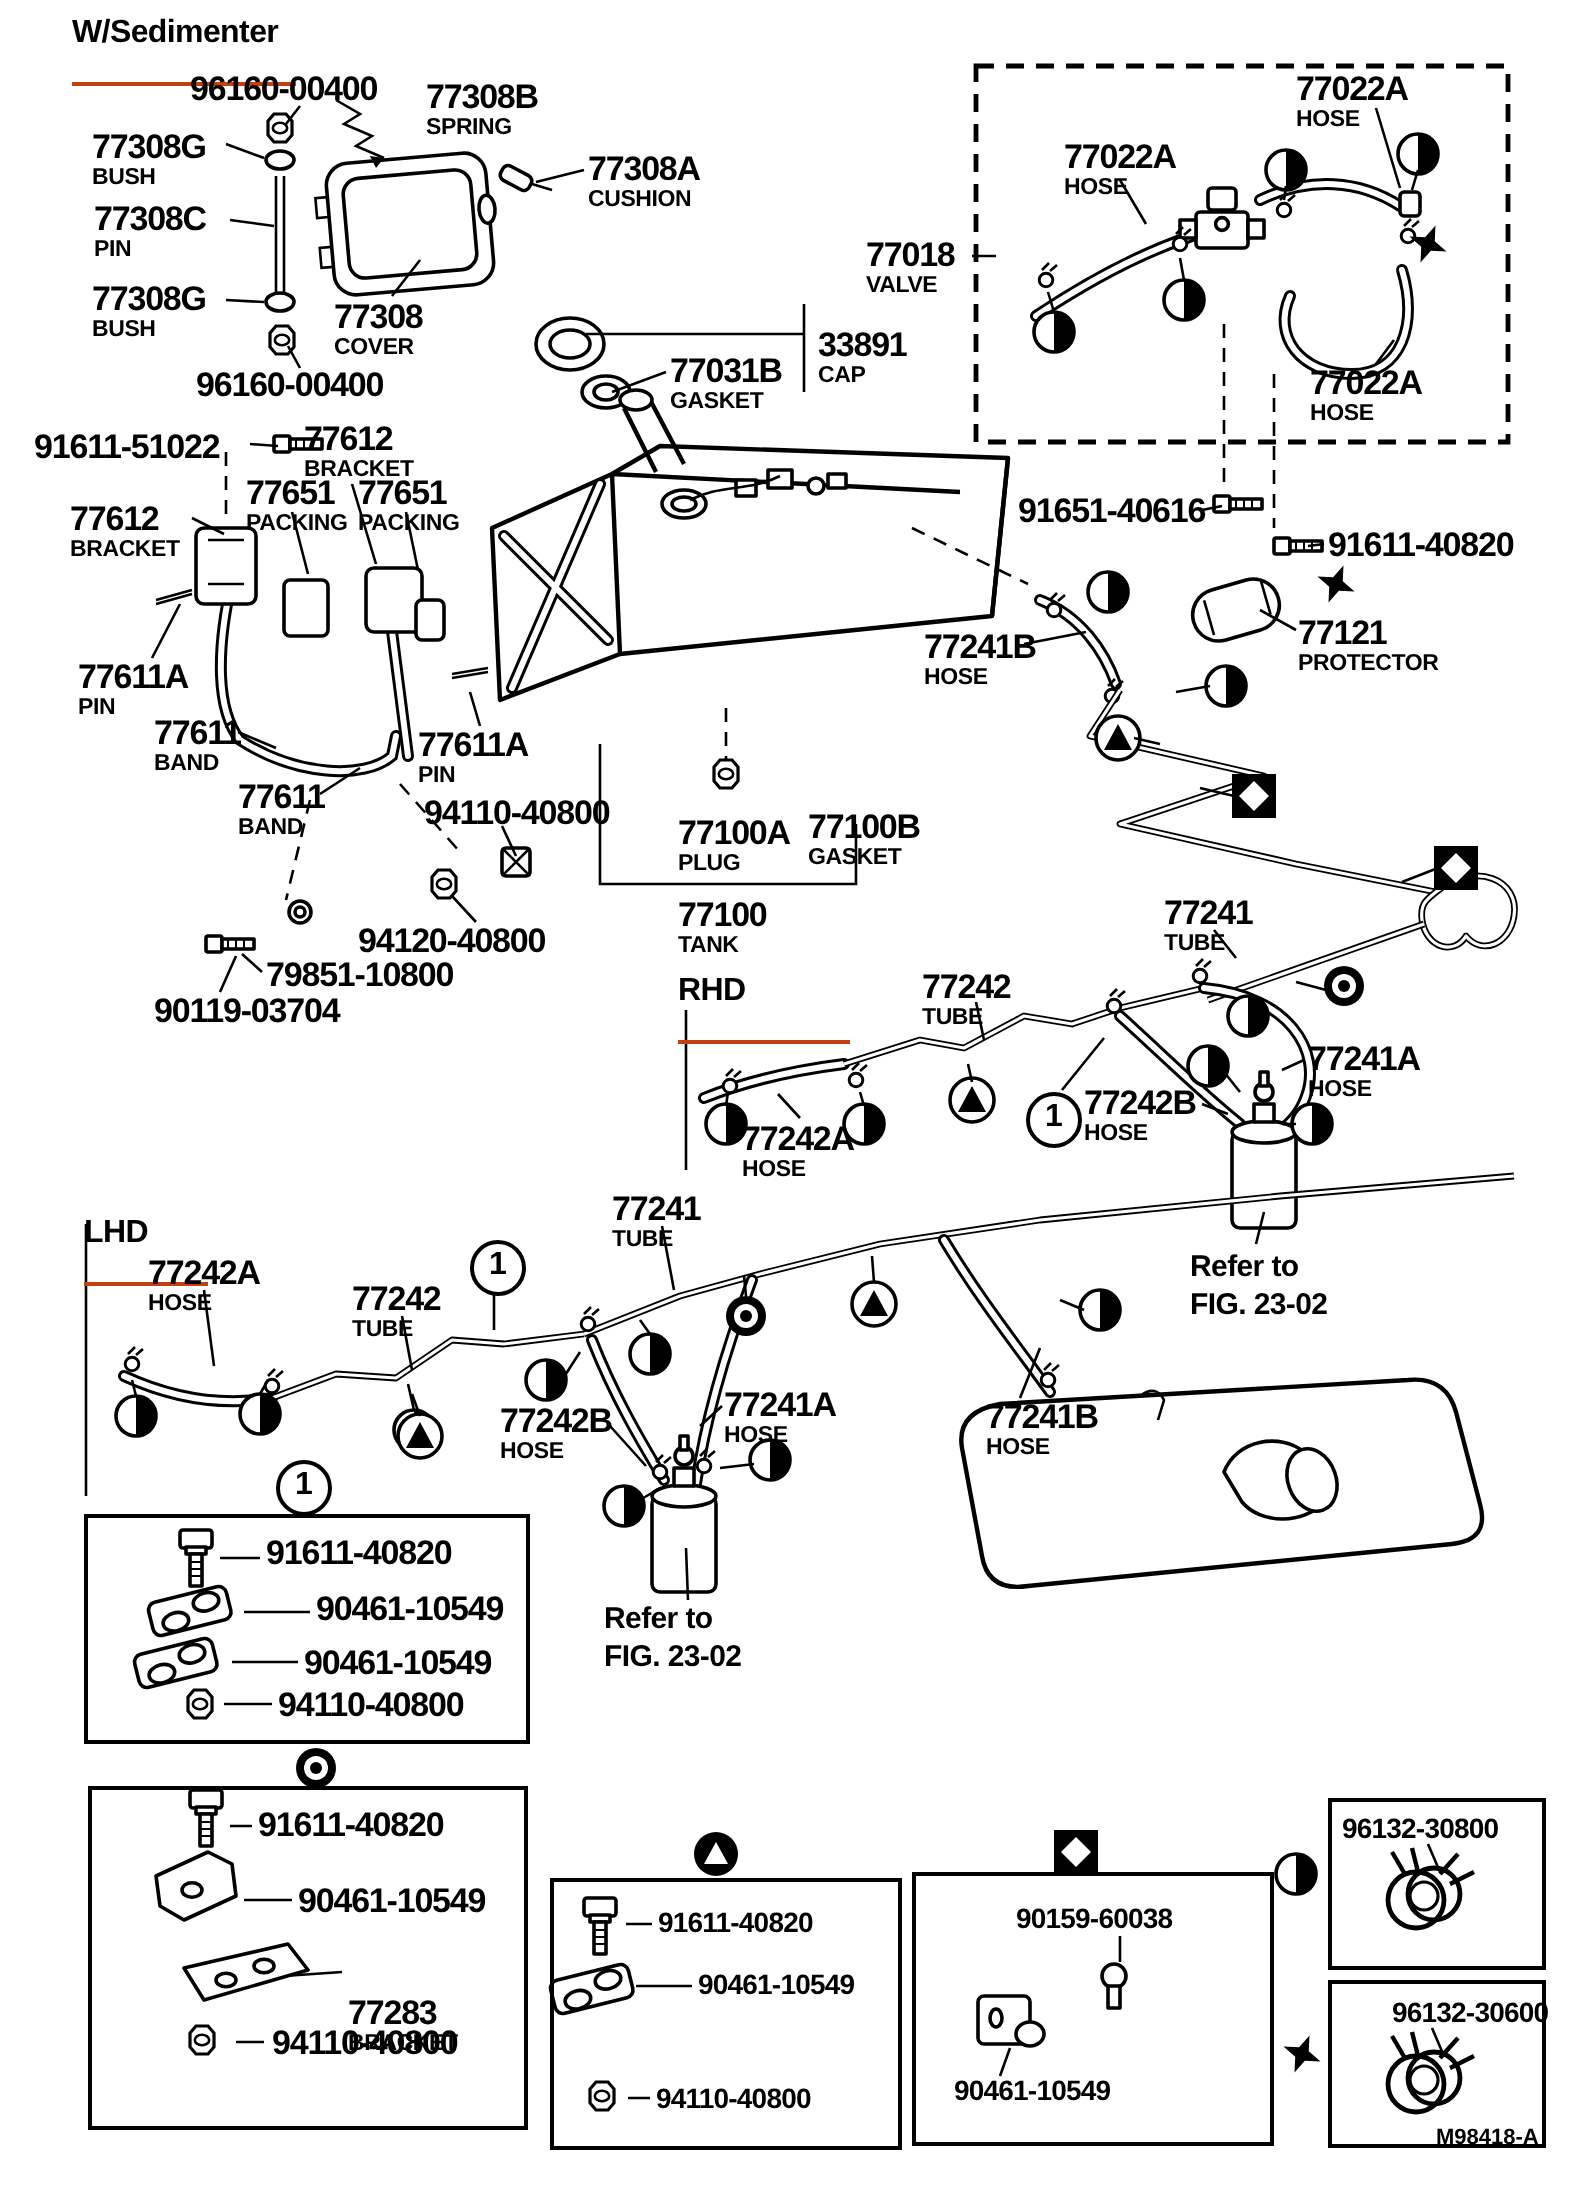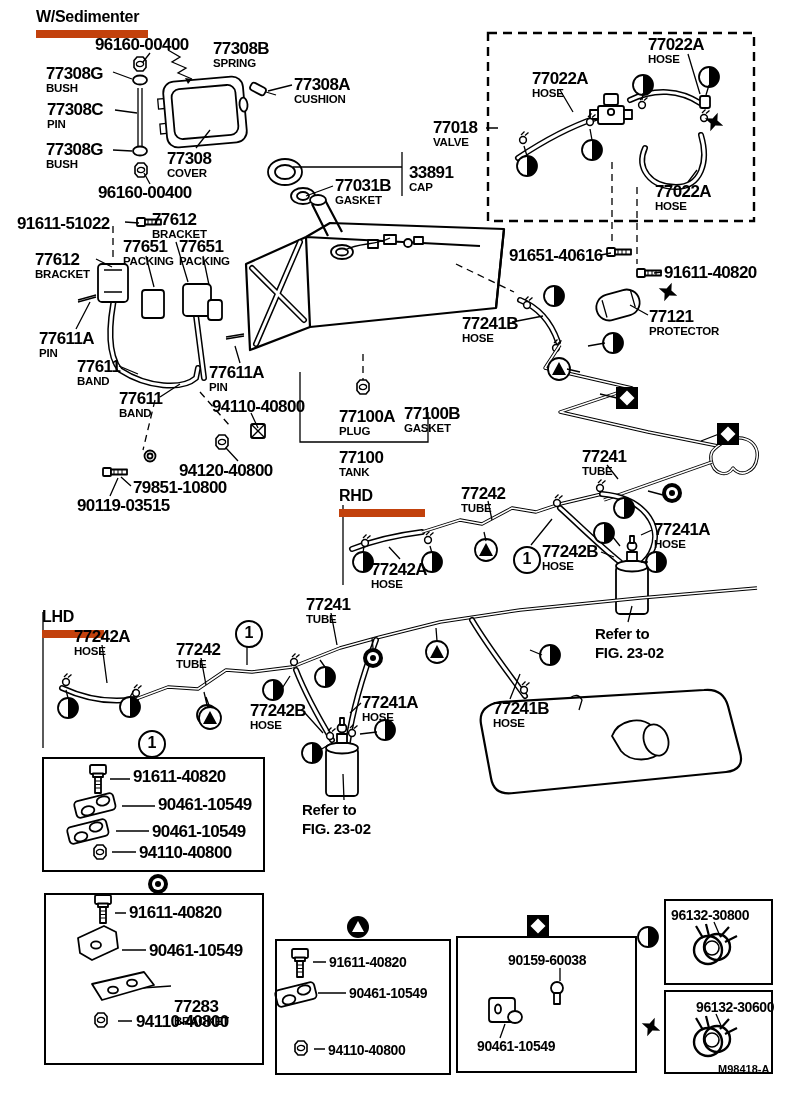--- a/index.html
+++ b/index.html
@@ -3,22 +3,22 @@
 <meta charset="utf-8">
 <style>
   html,body{margin:0;padding:0;background:#fff;}
   #stage{position:relative;width:792px;height:1098px;background:#fff;overflow:hidden;
          font-family:"Liberation Sans",sans-serif;color:#000;}
   svg.art{position:absolute;left:0;top:0;}
   .lbl{position:absolute;font-weight:700;line-height:1.04;white-space:nowrap;}
   .lbl .num{font-size:17px;letter-spacing:-0.6px;}
   .lbl .sub{display:block;font-size:11.5px;letter-spacing:-0.2px;}
   .lbl.sm .num{font-size:14px;letter-spacing:-0.4px;}
-  .heading{position:absolute;font-size:16px;font-weight:700;border-bottom:8px solid #c2410c;
-           padding-bottom:4px;letter-spacing:-0.3px;}
+  .heading{position:absolute;font-size:16px;font-weight:700;border-bottom:2px solid #c2410c;
+           padding-bottom:15px;letter-spacing:-0.3px;}
   .note{position:absolute;font-size:15px;font-weight:700;line-height:1.25;letter-spacing:-0.3px;}
   .c1{position:absolute;width:24px;height:24px;border:2.5px solid #000;border-radius:50%;
       font-size:16px;font-weight:700;text-align:center;line-height:21px;background:#fff;}
   .pbox{position:absolute;border:2px solid #000;background:transparent;}
   .code{position:absolute;font-size:11px;font-weight:700;}
   
   .ln{fill:none;stroke:#000;stroke-width:1.3;}
   .ln2{fill:none;stroke:#000;stroke-width:2.2;stroke-linejoin:round;}
   .dash{fill:none;stroke:#000;stroke-width:1.3;stroke-dasharray:7 5;}
   .dashbox{fill:none;stroke:#000;stroke-width:2.4;stroke-dasharray:9 6;}
@@ -381,21 +381,21 @@
 <div class="lbl" style="left:39px;top:330px"><span class="num">77611A</span><span class="sub">PIN</span></div>
 <div class="lbl" style="left:77px;top:358px"><span class="num">77611</span><span class="sub">BAND</span></div>
 <div class="lbl" style="left:209px;top:364px"><span class="num">77611A</span><span class="sub">PIN</span></div>
 <div class="lbl" style="left:119px;top:390px"><span class="num">77611</span><span class="sub">BAND</span></div>
 <div class="lbl" style="left:212px;top:398px"><span class="num">94110-40800</span></div>
 <div class="lbl" style="left:339px;top:408px"><span class="num">77100A</span><span class="sub">PLUG</span></div>
 <div class="lbl" style="left:404px;top:405px"><span class="num">77100B</span><span class="sub">GASKET</span></div>
 <div class="lbl" style="left:339px;top:449px"><span class="num">77100</span><span class="sub">TANK</span></div>
 <div class="lbl" style="left:179px;top:462px"><span class="num">94120-40800</span></div>
 <div class="lbl" style="left:133px;top:479px"><span class="num">79851-10800</span></div>
-<div class="lbl" style="left:77px;top:497px"><span class="num">90119-03515</span></div>
+<div class="lbl" style="left:77px;top:497px"><span class="num">90119-03704</span></div>
 <div class="lbl" style="left:509px;top:247px"><span class="num">91651-40616</span></div>
 <div class="lbl" style="left:664px;top:264px"><span class="num">91611-40820</span></div>
 <div class="lbl" style="left:462px;top:315px"><span class="num">77241B</span><span class="sub">HOSE</span></div>
 <div class="lbl" style="left:649px;top:308px"><span class="num">77121</span><span class="sub">PROTECTOR</span></div>
 
 <div class="lbl" style="left:582px;top:448px"><span class="num">77241</span><span class="sub">TUBE</span></div>
 <div class="lbl" style="left:461px;top:485px"><span class="num">77242</span><span class="sub">TUBE</span></div>
 <div class="lbl" style="left:371px;top:561px"><span class="num">77242A</span><span class="sub">HOSE</span></div>
 <div class="lbl" style="left:542px;top:543px"><span class="num">77242B</span><span class="sub">HOSE</span></div>
 <div class="lbl" style="left:654px;top:521px"><span class="num">77241A</span><span class="sub">HOSE</span></div>

